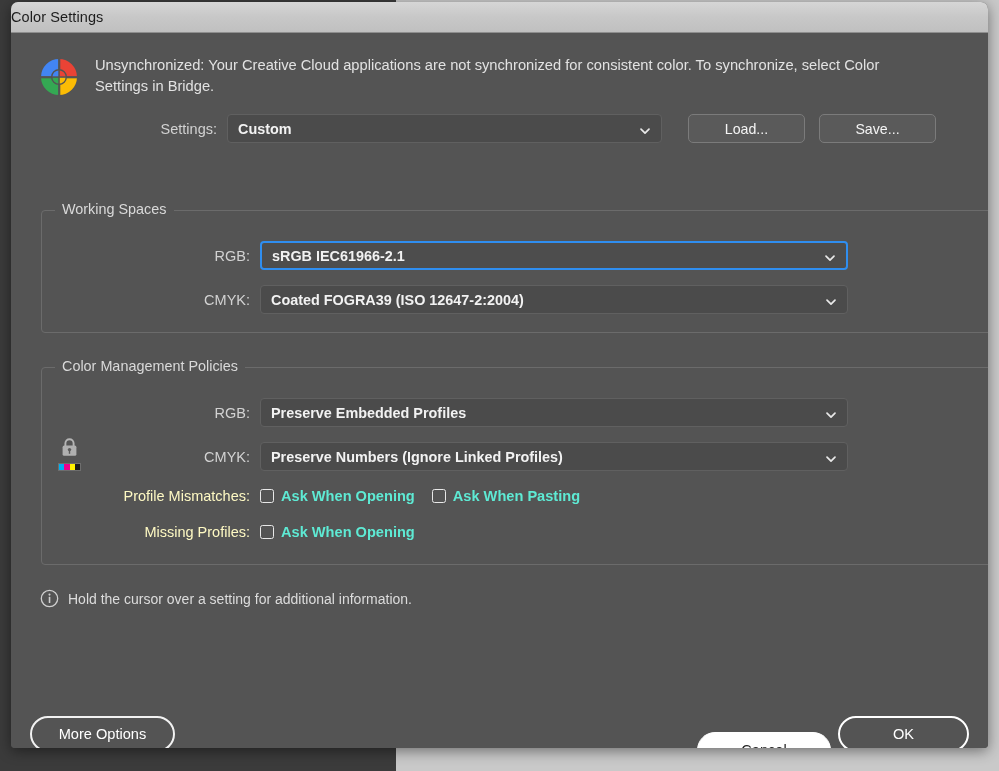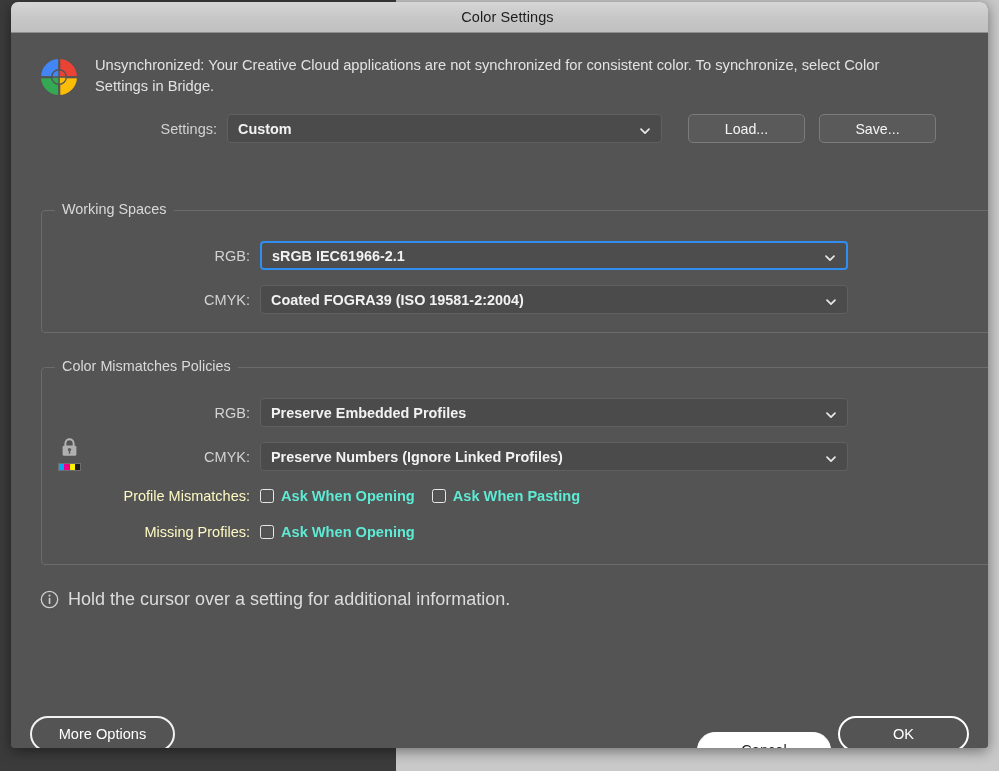--- a/index.html
+++ b/index.html
@@ -43,23 +43,21 @@
     box-shadow: 0 3px 14px rgba(0,0,0,0.45);
     overflow: hidden;
   }
 
   .titlebar {
     height: 30px;
     background: linear-gradient(to bottom, #d6d6d6 0%, #c8c8c8 48%, #c0c0c0 100%);
     border-bottom: 1px solid #8e8e8e;
     display: flex;
     align-items: center;
-    justify-content: center;
     position: relative;
-    padding-left: 16px;
   }
   .titlebar-text {
     font-size: 14.5px;
     color: #1d1d1d;
     font-weight: 400;
     letter-spacing: 0.1px;
   }
 
   .body-area {
     position: relative;
@@ -247,21 +245,21 @@
     align-items: center;
   }
   .info-icon {
     width: 19px;
     height: 19px;
     margin-right: 9px;
     flex: 0 0 19px;
   }
   .info-text {
     color: #dcdcdc;
-    font-size: 18px;
+    font-size: 14px;
     white-space: nowrap;
   }
 
   
   .footer {
     position: absolute;
     left: 0;
     top: 655px;
     width: 895px;
     height: 60px;
@@ -367,32 +365,32 @@
             <svg width="12" height="12" viewBox="0 0 12 12">
                 <path d="M2 4.2 L6 8.2 L10 4.2" stroke="#e8e8e8" stroke-width="1.7" fill="none" stroke-linecap="round" stroke-linejoin="round"></path>
               </svg>
           </span>
         </div>
       </div>
 
       <div class="field-row" style="top:74px;">
         <span class="lbl lbl-field">CMYK:</span>
         <div class="select sel-wide">
-          <span class="sel-val">Coated FOGRA39 (ISO 19581-2:2004)</span>
+          <span class="sel-val">Coated FOGRA39 (ISO 12647-2:2004)</span>
           <span class="chev">
             <svg width="12" height="12" viewBox="0 0 12 12">
                 <path d="M2 4.2 L6 8.2 L10 4.2" stroke="#e8e8e8" stroke-width="1.7" fill="none" stroke-linecap="round" stroke-linejoin="round"></path>
               </svg>
           </span>
         </div>
       </div>
     </div>
 
     <div class="group" id="group-policies">
-      <span class="group-legend">Color Mismatches Policies</span>
+      <span class="group-legend">Color Management Policies</span>
 
       <div class="field-row" style="top:30px;">
         <span class="lbl lbl-field">RGB:</span>
         <div class="select sel-wide">
           <span class="sel-val">Preserve Embedded Profiles</span>
           <span class="chev">
             <svg width="12" height="12" viewBox="0 0 12 12">
                 <path d="M2 4.2 L6 8.2 L10 4.2" stroke="#e8e8e8" stroke-width="1.7" fill="none" stroke-linecap="round" stroke-linejoin="round"></path>
               </svg>
           </span>

